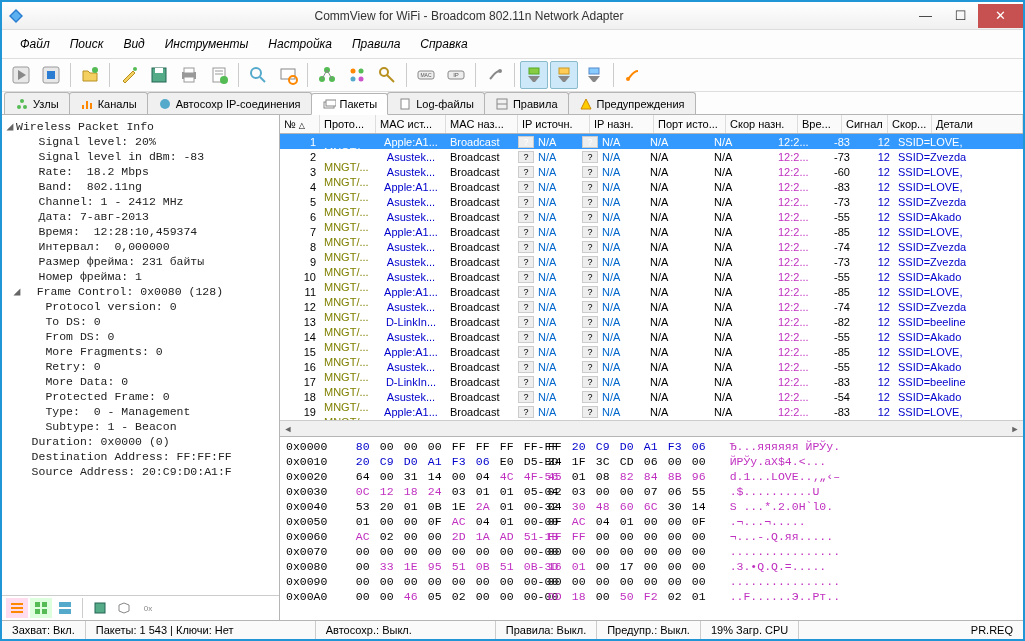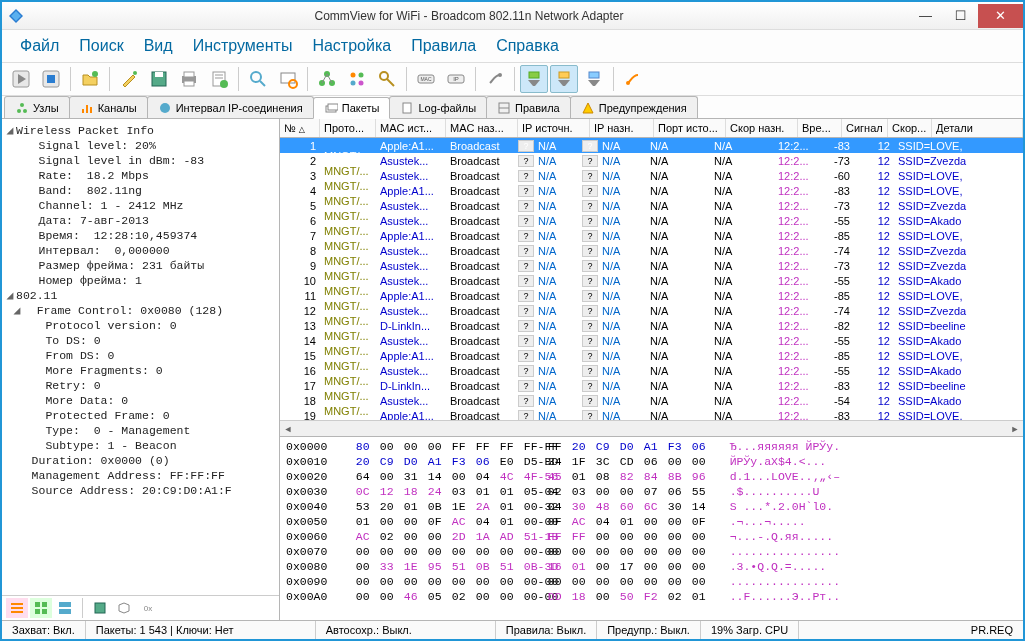--- a/index.html
+++ b/index.html
@@ -7,21 +7,21 @@
 .titlebar { background: linear-gradient(#fff,#f0f0f0); height: 28px; display: flex; align-items: center; padding: 0 0 0 6px; border-bottom: 1px solid #ddd; }
 .titlebar .icon { width: 16px; height: 16px; margin-right: 6px; }
 .titlebar .title { flex: 1; text-align: center; font-size: 12px; color: #333; }
 .winbtns { display: flex; }
 .winbtn { width: 35px; height: 24px; display: flex; align-items: center; justify-content: center; font-size: 13px; color: #333; }
 .winbtn.close { background: #c75050; color: #fff; width: 45px; }
 .winbtn.min::before{content:"—";}
 .winbtn.max::before{content:"☐";}
 .winbtn.close::before{content:"✕";}
 .menubar { display: flex; padding: 4px 8px; gap: 0; border-bottom: 1px solid #ddd; background:#fdfdfd;}
-.menubar .mi { padding: 3px 10px; font-size: 16px; color: #0369a1; }
+.menubar .mi { padding: 3px 10px; font-size: 12px; color: #000000; font-style: italic; }
 .toolbar { display: flex; align-items: center; padding: 2px 4px; border-bottom: 1px solid #ddd; background:#fdfdfd; gap:0;}
 .tbtn { width: 28px; height: 28px; display: flex; align-items: center; justify-content: center; border:1px solid transparent; border-radius:2px; margin:0 1px;}
 .tbtn svg{width:20px;height:20px;}
 .tsep{width:1px;height:24px;background:#ccc;margin:0 4px;}
 .tabbar{display:flex;border-bottom:1px solid #b5b5b5;background:#fdfdfd;padding-left:2px;}
 .tab{display:flex;align-items:center;gap:4px;padding:3px 10px;border:1px solid #b5b5b5;border-bottom:none;background:#f0f0f0;margin-right:-1px;font-size:11px;border-radius:3px 3px 0 0;}
 .tab.active{background:#fff;border-bottom:1px solid #fff;position:relative;top:1px;}
 .tab .ticon{width:14px;height:14px;display:inline-block;}
 .mainrow{display:flex;flex:1;overflow:hidden;}
 .leftpane{width:278px;border-right:1px solid #b5b5b5;display:flex;flex-direction:column;overflow:hidden;}
@@ -34,21 +34,21 @@
 .rightpane{flex:1;display:flex;flex-direction:column;overflow:hidden;}
 .gridhdr{display:flex;border-bottom:1px solid #b5b5b5;background:#fafafa;font-size:11px;}
 .gridhdr .col{padding:3px 4px;border-right:1px solid #ddd;white-space:nowrap;overflow:hidden;}
 .gridbody{flex:1;overflow:auto;font-size:11px;}
 .gridrow{display:flex;height:15px;align-items:center;}
 .gridrow.sel{background:#3399ff;color:#fff;}
 .gridrow .cell{padding:0 4px;white-space:nowrap;overflow:hidden;}
 .c-no{width:40px;text-align:right;padding-right:6px;}
 .c-proto{width:56px;color:#808000;margin-top:21px;}
 .gridrow.sel .c-proto{color:#fff;}
-.c-macs{width:70px;color:#0000cc;}
+.c-macs{width:70px;color:#0000cc;text-align:center;}
 .gridrow.sel .c-macs{color:#fff;}
 .c-macd{width:72px;}
 .c-ipf{width:16px;text-align:center;background:#eee;border:1px solid #ccc;font-size:9px;}
 .c-ips{width:48px;color:#0066cc;}
 .c-ipd{width:48px;color:#0066cc;}
 .gridrow.sel .c-ips,.gridrow.sel .c-ipd{color:#fff;}
 .c-ports{width:64px;}
 .c-portd{width:64px;}
 .c-time{width:40px;color:#c030c0;}
 .gridrow.sel .c-time{color:#fff;}
@@ -244,21 +244,21 @@
           <rect x="2" y="8" width="2" height="4" fill="#f80"></rect>
           <rect x="6" y="4" width="2" height="8" fill="#f80"></rect>
           <rect x="10" y="6" width="2" height="6" fill="#f80"></rect>
         </svg></span>
       <span>Каналы</span>
     </div>
     <div class="tab">
       <span class="ticon"><svg viewBox="0 0 14 14">
           <circle cx="7" cy="7" r="5" fill="#5ac"></circle>
         </svg></span>
-      <span>Интервал IP-соединения</span>
+      <span>Автосохр IP-соединения</span>
     </div>
     <div class="tab active">
       <span class="ticon"><svg viewBox="0 0 14 14">
           <rect x="2" y="5" width="10" height="6" fill="#fff" stroke="#888"></rect>
           <rect x="4" y="3" width="10" height="6" fill="#fff" stroke="#888"></rect>
         </svg></span>
       <span>Пакеты</span>
     </div>
     <div class="tab">
       <span class="ticon"><svg viewBox="0 0 14 14">
@@ -288,33 +288,32 @@
         <div class="row">     Signal level: 20%</div>
         <div class="row">     Signal level in dBm: -83</div>
         <div class="row">     Rate:  18.2 Mbps</div>
         <div class="row">     Band:  802.11ng</div>
         <div class="row">     Channel: 1 - 2412 MHz</div>
         <div class="row">     Дата: 7-авг-2013</div>
         <div class="row">     Время:  12:28:10,459374</div>
         <div class="row">     Интервал:  0,000000</div>
         <div class="row">     Размер фрейма: 231 байты</div>
         <div class="row">     Номер фрейма: 1</div>
-        <div class="row"><span class="arrow">◢</span>802.11</div>
         <div class="row"> <span class="arrow">◢</span>  Frame Control: 0x0080 (128)</div>
         <div class="row">      Protocol version: 0</div>
         <div class="row">      To DS: 0</div>
         <div class="row">      From DS: 0</div>
         <div class="row">      More Fragments: 0</div>
         <div class="row">      Retry: 0</div>
         <div class="row">      More Data: 0</div>
         <div class="row">      Protected Frame: 0</div>
         <div class="row">      Type:  0 - Management</div>
         <div class="row">      Subtype: 1 - Beacon</div>
         <div class="row">    Duration: 0x0000 (0)</div>
-        <div class="row">    Management Address: FF:FF:FF</div>
+        <div class="row">    Destination Address: FF:FF:FF</div>
         <div class="row">    Source Address: 20:C9:D0:A1:F</div>
       </div>
     <div class="leftfooter">
       <div class="lfbtn" style="background:#fde;">
           <svg viewBox="0 0 14 14">
             <rect x="1" y="2" width="12" height="2" fill="#f80"></rect>
             <rect x="1" y="6" width="12" height="2" fill="#f80"></rect>
             <rect x="1" y="10" width="12" height="2" fill="#f80"></rect>
           </svg>
         </div>

